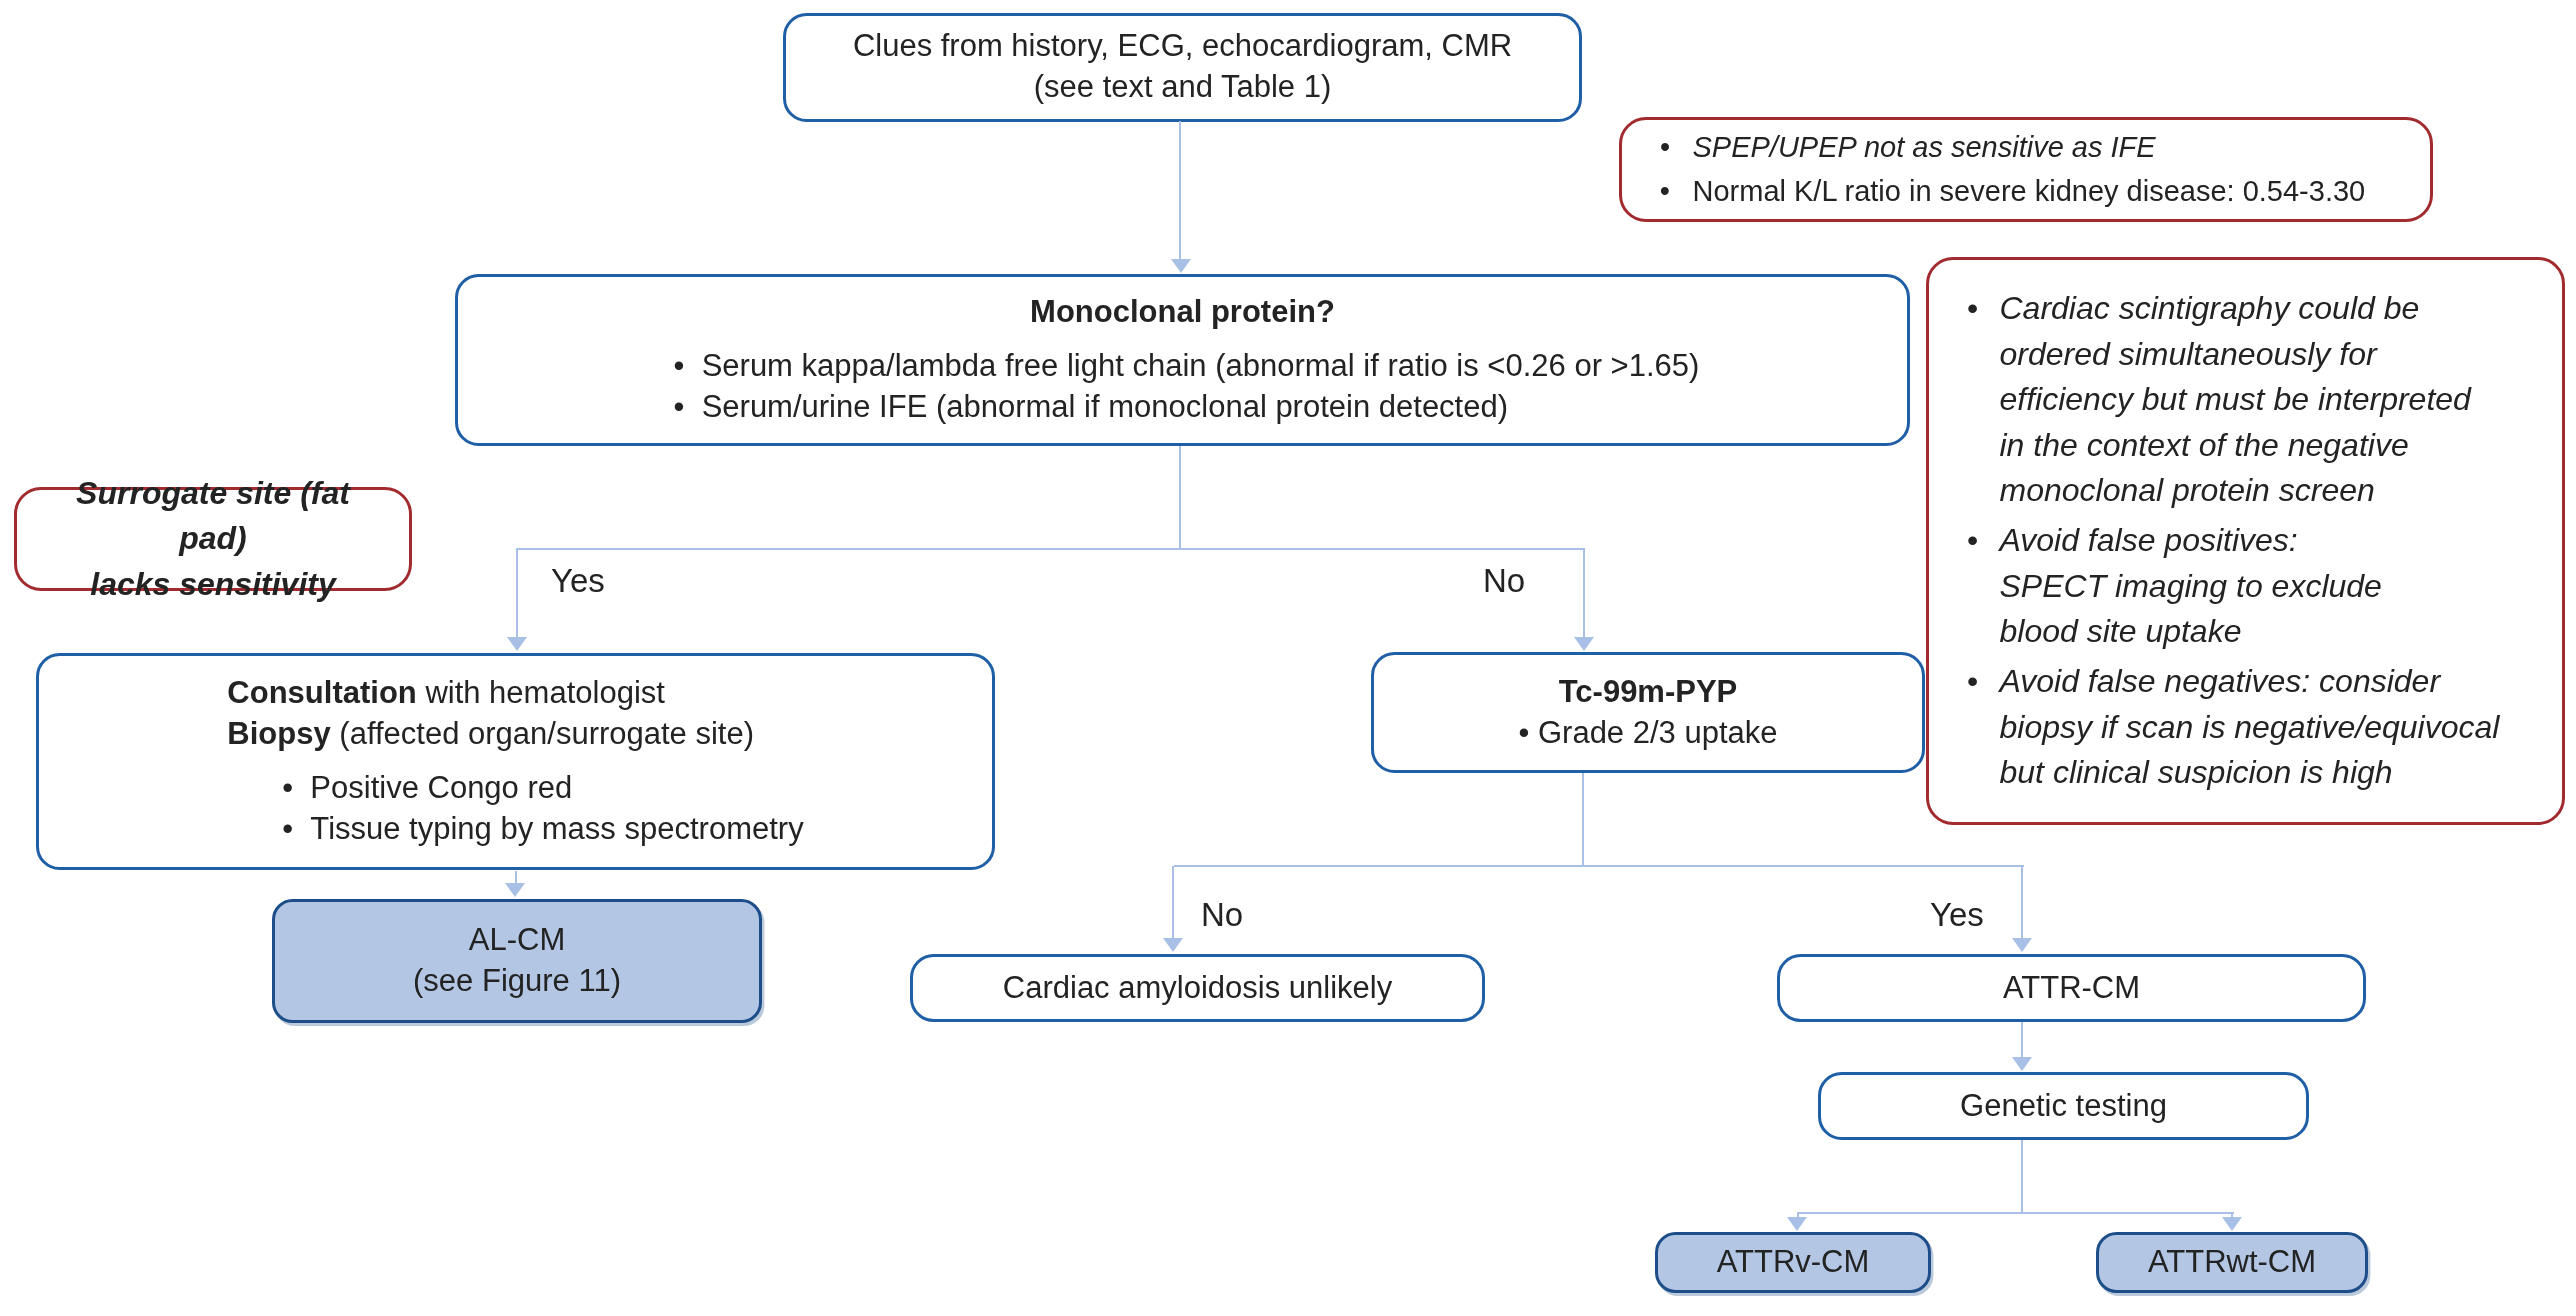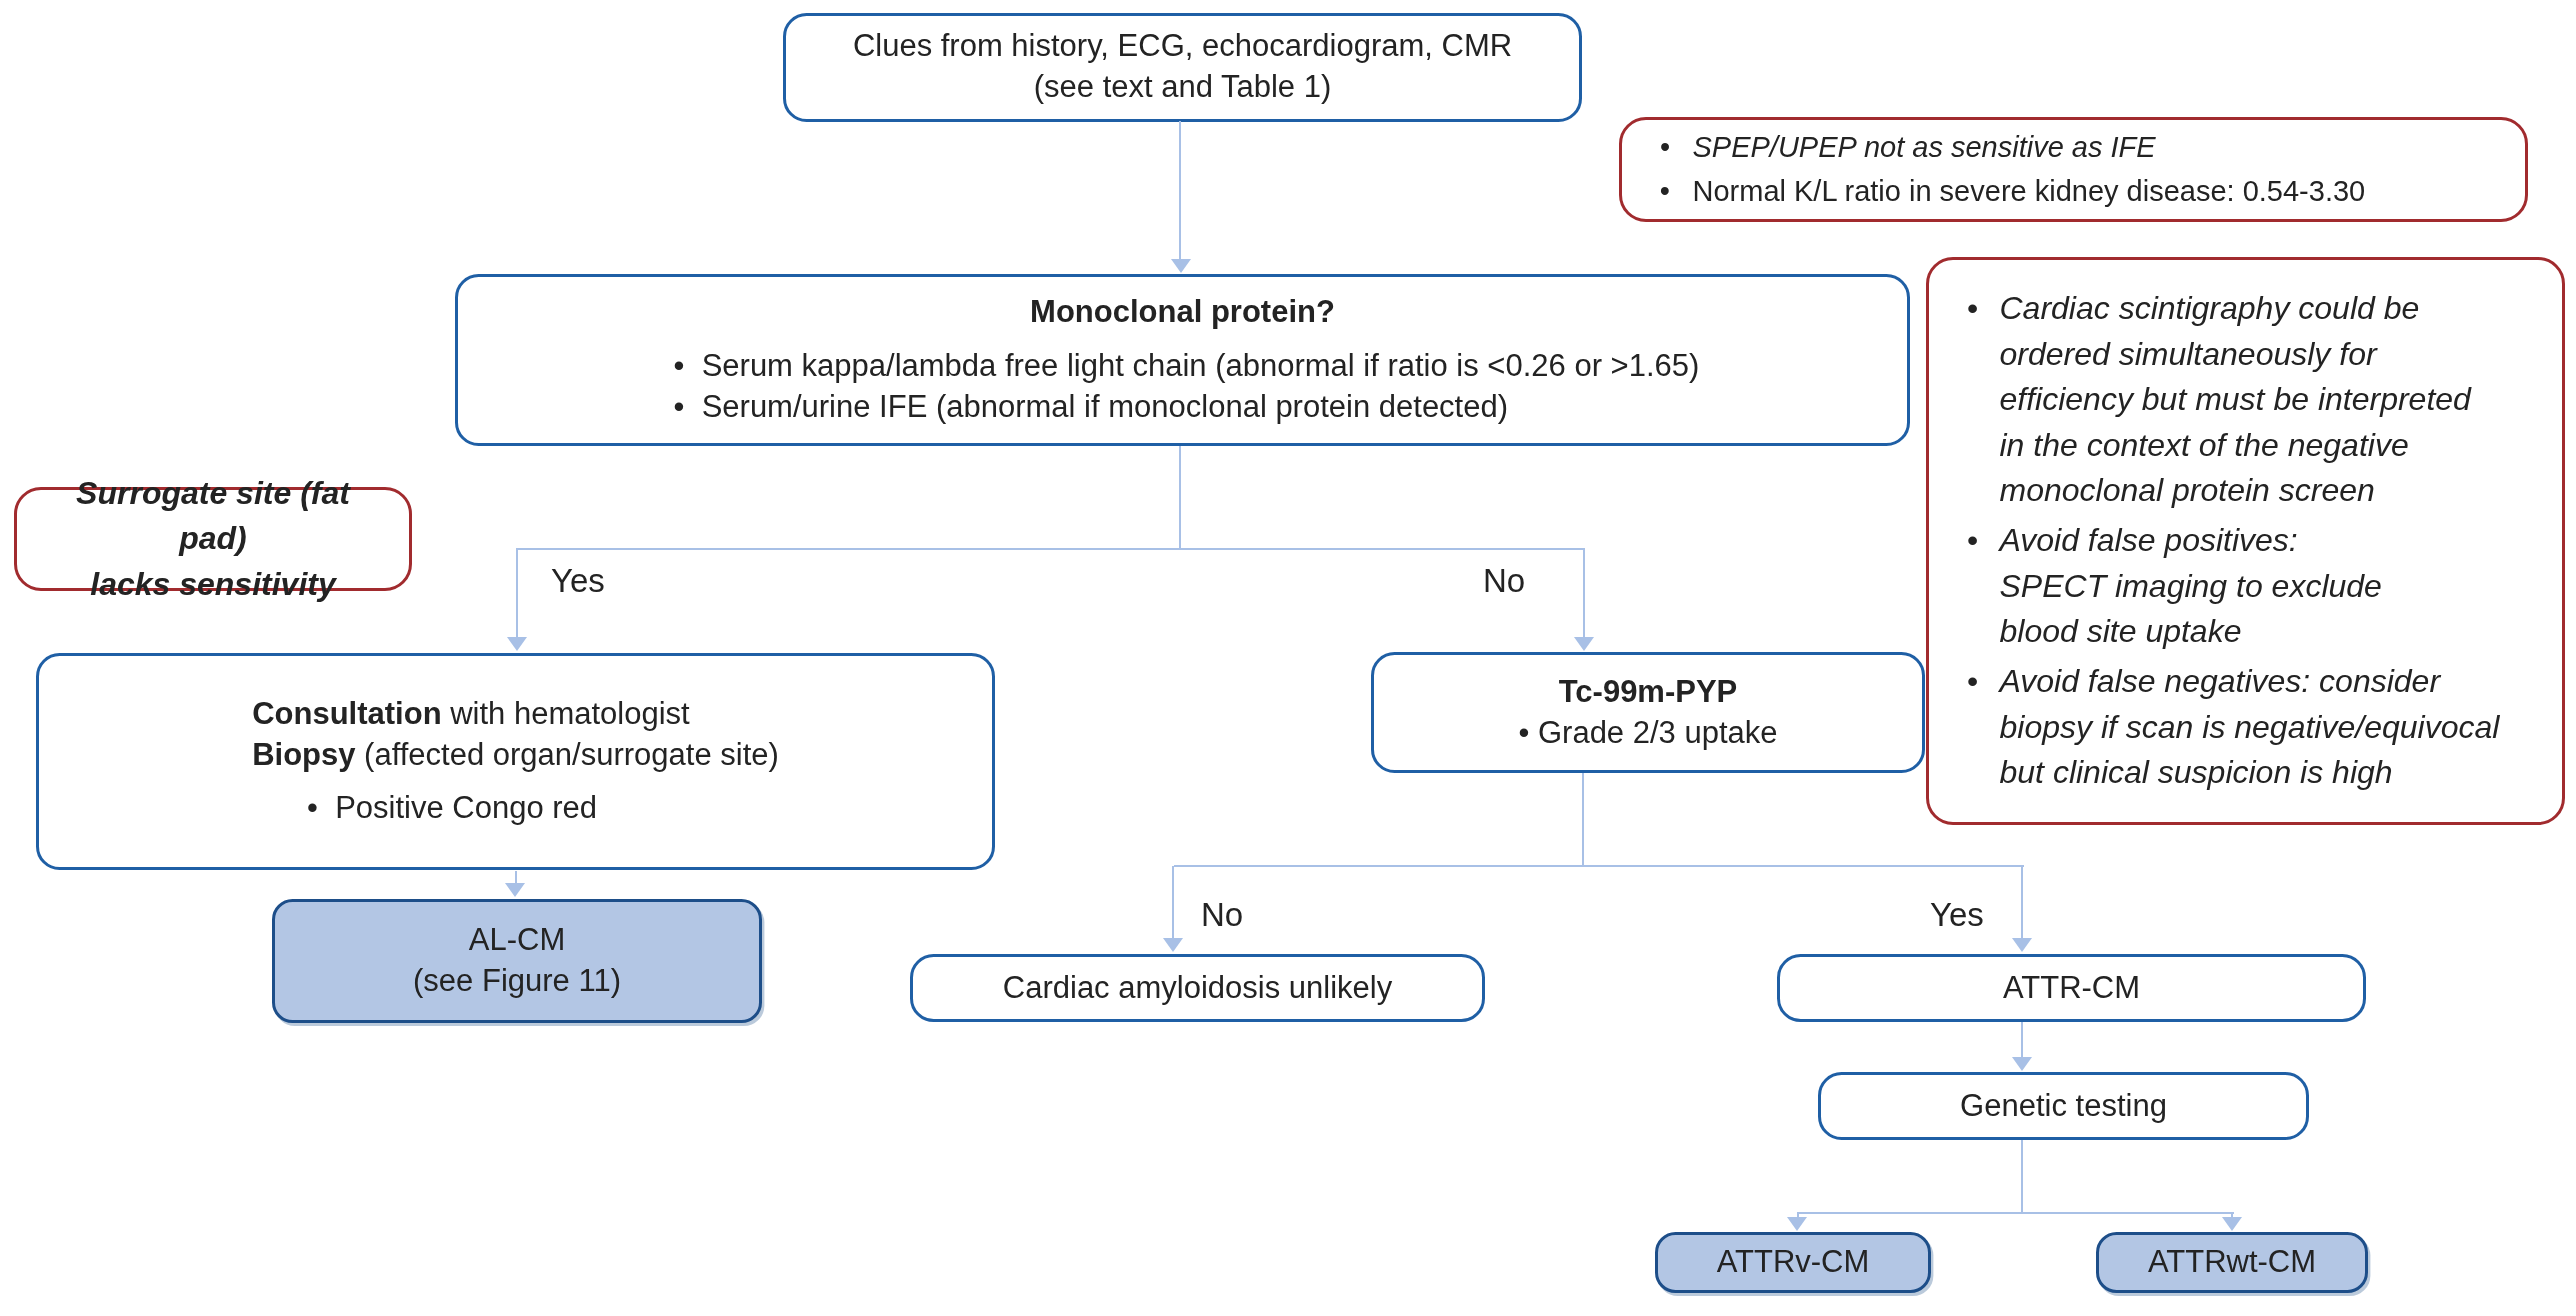--- a/index.html
+++ b/index.html
@@ -73,21 +73,21 @@
     line-height:1.42;
     font-style:italic;
     padding:12.6px 31.5px;
   }
   .note ul { list-style:none; margin:0; padding:0; }
   .note li { position:relative; padding-left:39px; margin:3.1px 0; }
   .note li::before { content:"•"; position:absolute; left:6.3px; }
   .note .ln { display:block; }
   .upright { font-style:normal; }
 
-  #note-spep      { left:1619px; top:117px; width:909px; height:105px; font-size:29px;justify-content:center; }
+  #note-spep      { left:1619px; top:117px; width:814px; height:105px; font-size:29px;justify-content:center; }
   #note-scint     { left:1926px; top:257px; width:639px;  height:568px; }
   #note-scint li  { margin:4.7px 0; }
   #note-surrogate {
     left:14px; top:487px; width:398px; height:104px;
     font-weight:bold; text-align:center; align-items:center;
   }
 
   
   .line { position:absolute; background:#a8c0e6; }
   .vline { width:2.4px; }
@@ -127,20 +127,21 @@
       <li>Serum/urine IFE (abnormal if monoclonal protein detected)</li>
     </ul>
   </div>
 
   <div class="node" id="consultation">
     <div class="inner">
       <div><b>Consultation</b><span> with hematologist</span></div>
       <div><b>Biopsy</b><span> (affected organ/surrogate site)</span></div>
       <ul>
         <li>Positive Congo red</li>
+        <li>Tissue typing by mass spectrometry</li>
       </ul>
     </div>
   </div>
 
   <div class="node filled" id="al-cm">
     <div>AL-CM</div>
     <div>(see Figure 11)</div>
   </div>
 
   <div class="node" id="tc-pyp">

